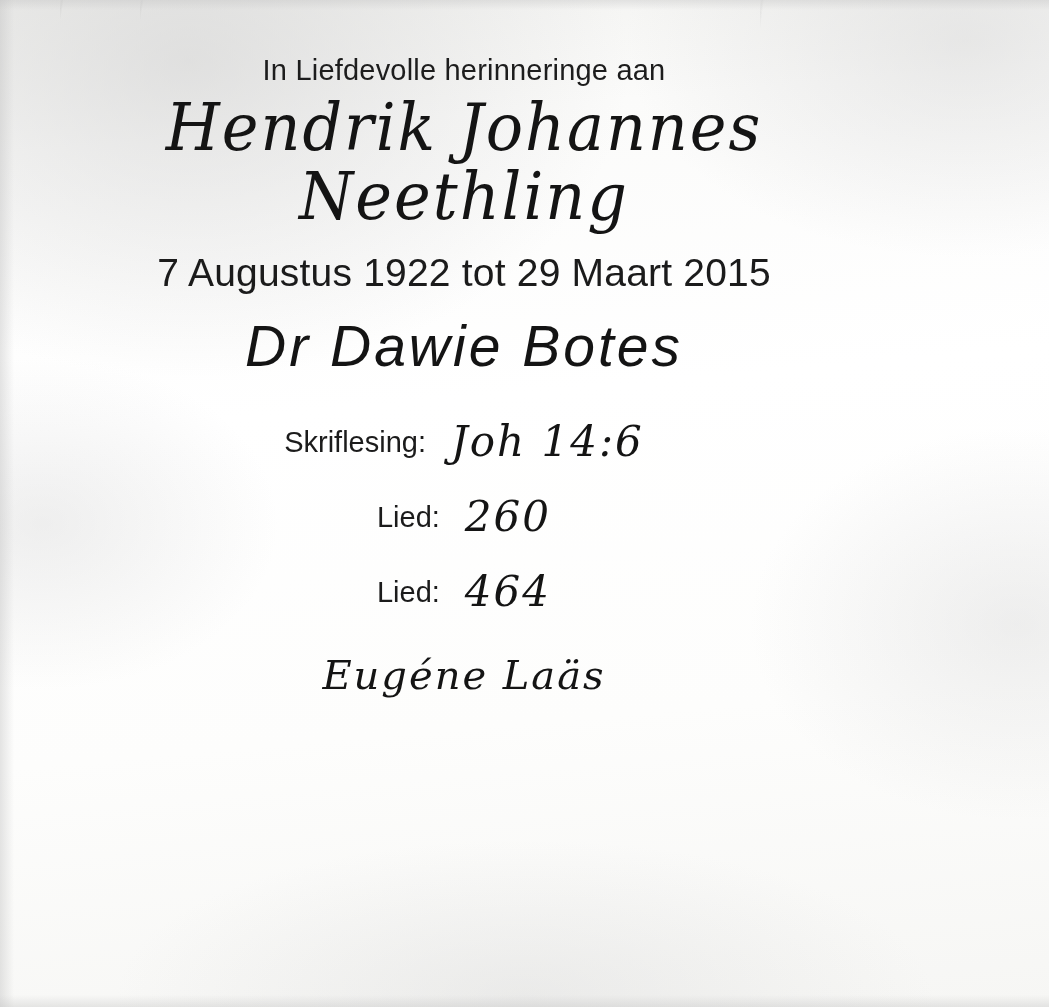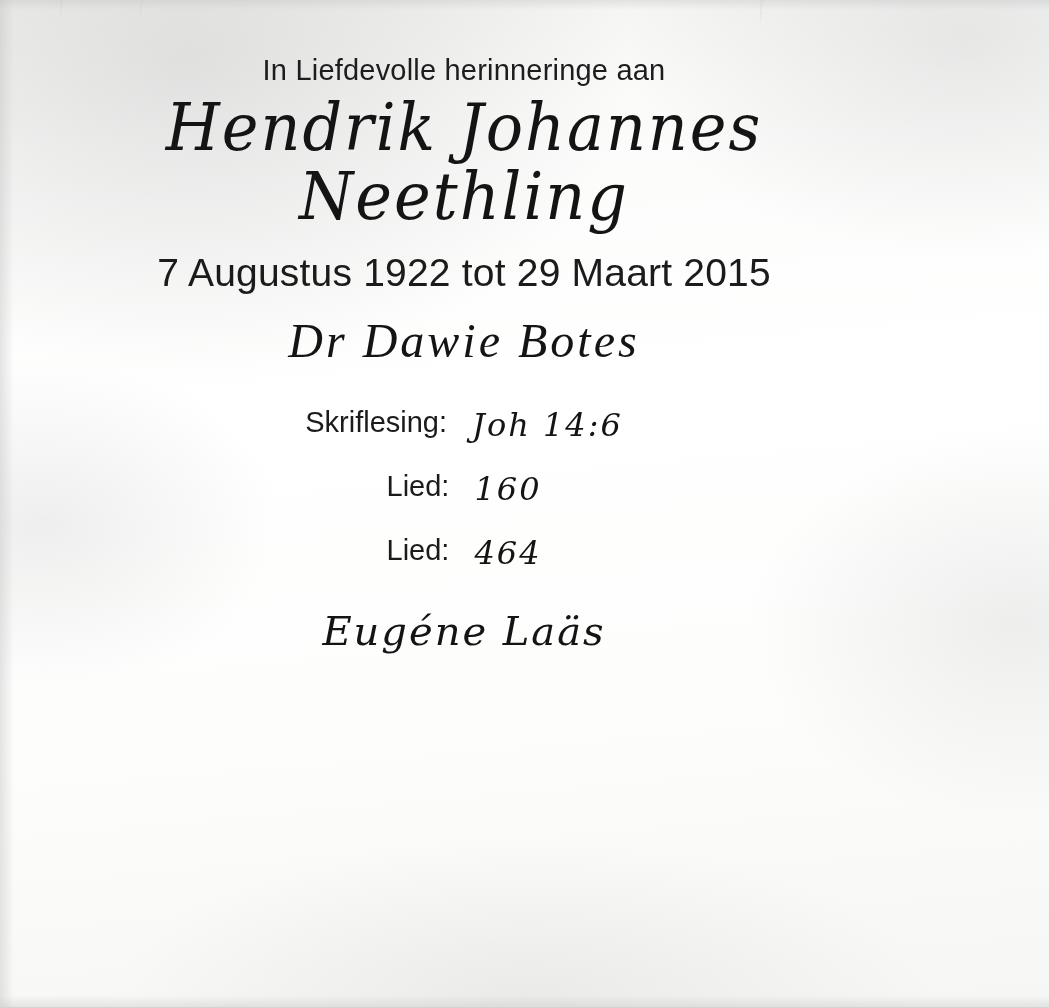--- a/index.html
+++ b/index.html
@@ -91,23 +91,23 @@
     letter-spacing: .2px;
   }
 
   .service-by {
     margin-top: 86px;
     font-size: 29px;
   }
 
   .officiant {
     margin-top: 18px;
-    font-family: Liberation Serif, serif;
+    font-family: Liberation Sans, sans-serif;
     font-style: italic;
-    font-size: 48px;
+    font-size: 57px;
     letter-spacing: 3px;
     color: #141414;
   }
 
   .church {
     margin-top: 38px;
     font-size: 29px;
   }
 
   .date-of-service {
@@ -120,21 +120,21 @@
     font-size: 29px;
     display: flex;
     justify-content: center;
     align-items: baseline;
     gap: 25px;
   }
   .row .label { white-space: nowrap; }
   .row .script {
     font-family: "DejaVu Serif", serif;
     font-style: italic;
-    font-size: 32px;
+    font-size: 42px;
     letter-spacing: 2px;
     color: #141414;
     position: relative;
     top: 4px;
   }
 
   .row-scripture { margin-top: 34px; }
   .row-hymn1 { margin-top: 26px; }
   .row-hymn2 { margin-top: 26px; }
   .row-tribute { margin-top: 36px; }
@@ -162,21 +162,21 @@
 
 
 
     <div class="row row-scripture">
       <span class="label">Skriflesing:</span>
       <span class="script">Joh 14:6</span>
     </div>
 
     <div class="row row-hymn1">
       <span class="label">Lied:</span>
-      <span class="script">160</span>
+      <span class="script">260</span>
     </div>
 
     <div class="row row-hymn2">
       <span class="label">Lied:</span>
       <span class="script">464</span>
     </div>
 
     <div class="row row-tribute">
       <span class="script">Eugéne Laäs</span>
     </div>

